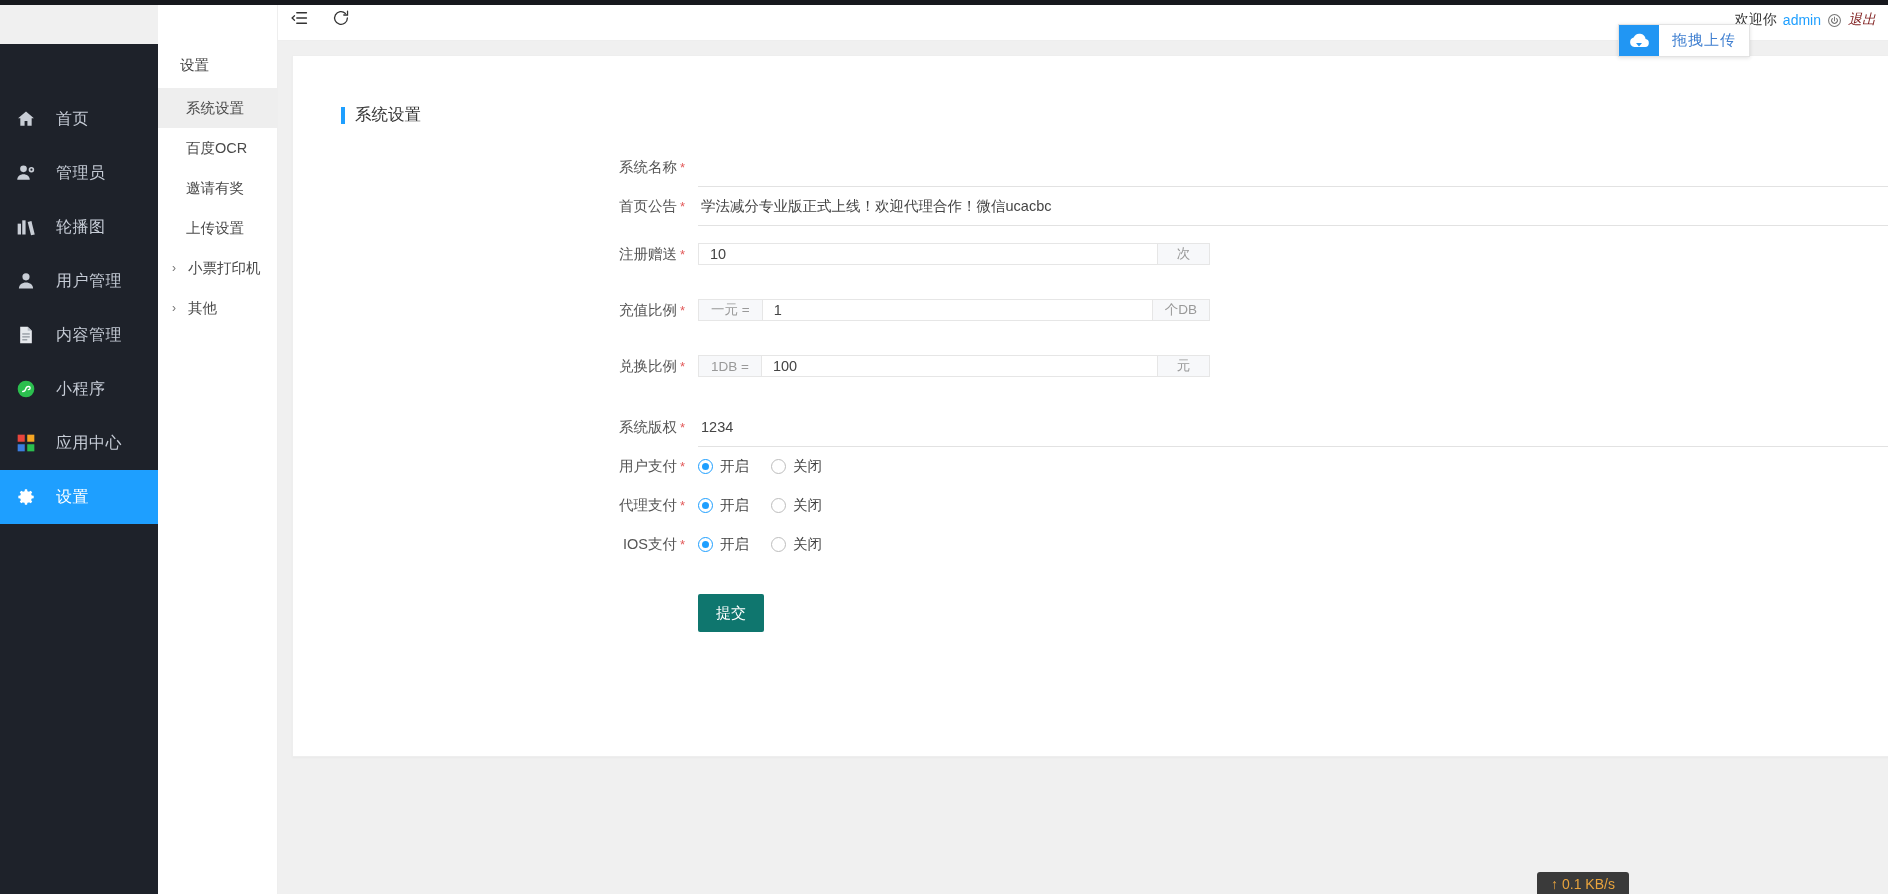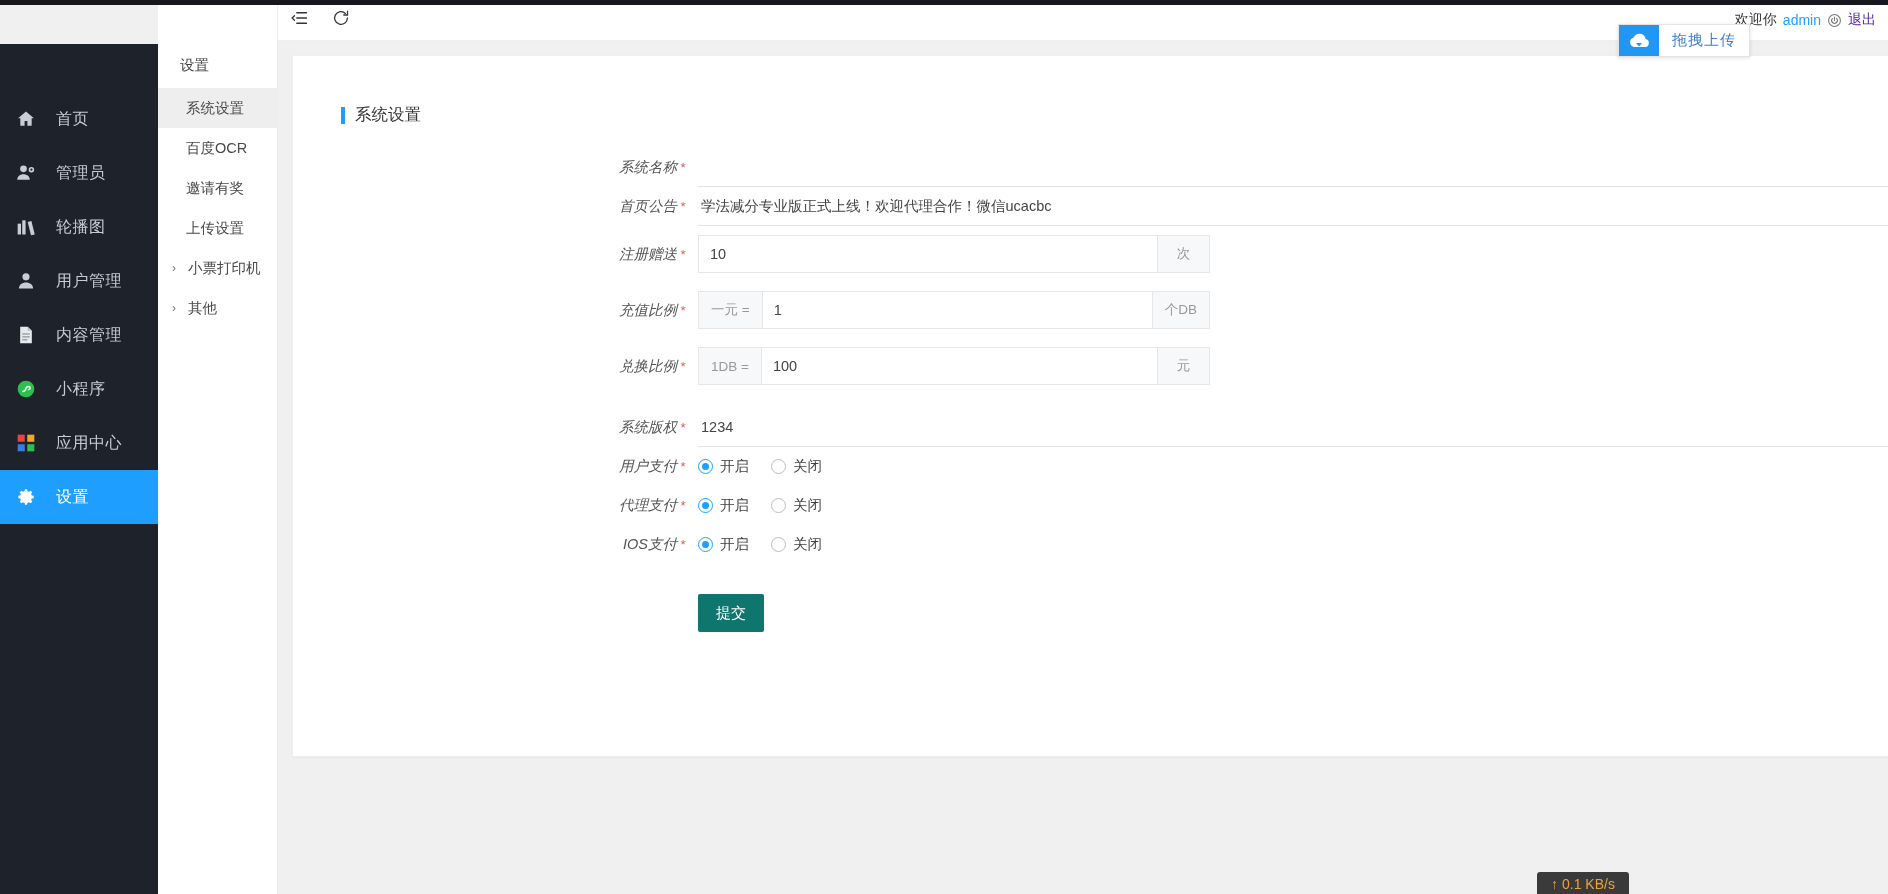--- a/index.html
+++ b/index.html
@@ -78,21 +78,21 @@
     width: 42px; height: 41px; display: flex; align-items: center; justify-content: center;
     cursor: pointer; color: #333;
   }
   .hdr-right {
     margin-left: auto; display: flex; align-items: center;
     padding-right: 12px; font-size: 14px; color: #444; gap: 6px;
   }
   .hdr-user { color: #333; }
   .hdr-name { color: #1E9FFF; }
   .power-ico { display: flex; align-items: center; color: #555; }
-  .hdr-logout { color: #4c1d95; cursor: pointer; }
+  .hdr-logout { color: #7f1d1d; cursor: pointer; font-style: italic; }
 
   
   .topstrip {
     position: absolute; top: 0; left: 0; width: 1888px; height: 5px;
     background: #16181d; z-index: 20;
   }
 
   
   .content {
     position: absolute; top: 41px; left: 0; right: 0; bottom: 0;
@@ -118,40 +118,39 @@
   }
 
   
   .form { padding-top: 22px; }
   .form-row { display: flex; align-items: center; margin-bottom: 0; }
   .form-label {
     width: 405px; flex: 0 0 405px;
     text-align: right; padding-right: 13px;
     font-size: 14.5px; color: #555;
     line-height: 38px;
-    font-style: italic;
   }
   .req { color: #e25a5a; font-size: 13px; margin-left: 3px; }
   .field-area { flex: 1 1 auto; padding-right: 36px; }
 
   .underline-input {
     width: 100%; height: 38px;
     border: none; border-bottom: 1px solid #e2e2e2;
     background: transparent;
     font-size: 14.5px; color: #444;
     padding: 0 3px;
     outline: none;
     font-family: "Liberation Sans", "DejaVu Sans", sans-serif;
   }
   .underline-input::placeholder { color: #bbb; }
 
   .row-tall { height: 56px; align-items: center; }
 
   
-  .igroup { display: flex; align-items: stretch; width: 512px; height: 38px; }
+  .igroup { display: flex; align-items: stretch; width: 512px; height: 22px; }
   .igroup-addon {
     background: #f7f8fa;
     border: 1px solid #e6e6e6;
     display: flex; align-items: center; justify-content: center;
     font-size: 13.5px; color: #999;
     padding: 0 12px; min-width: 52px;
   }
   .igroup-addon.left { border-right: none; }
   .igroup-addon.right { border-left: none; }
   .igroup input {

